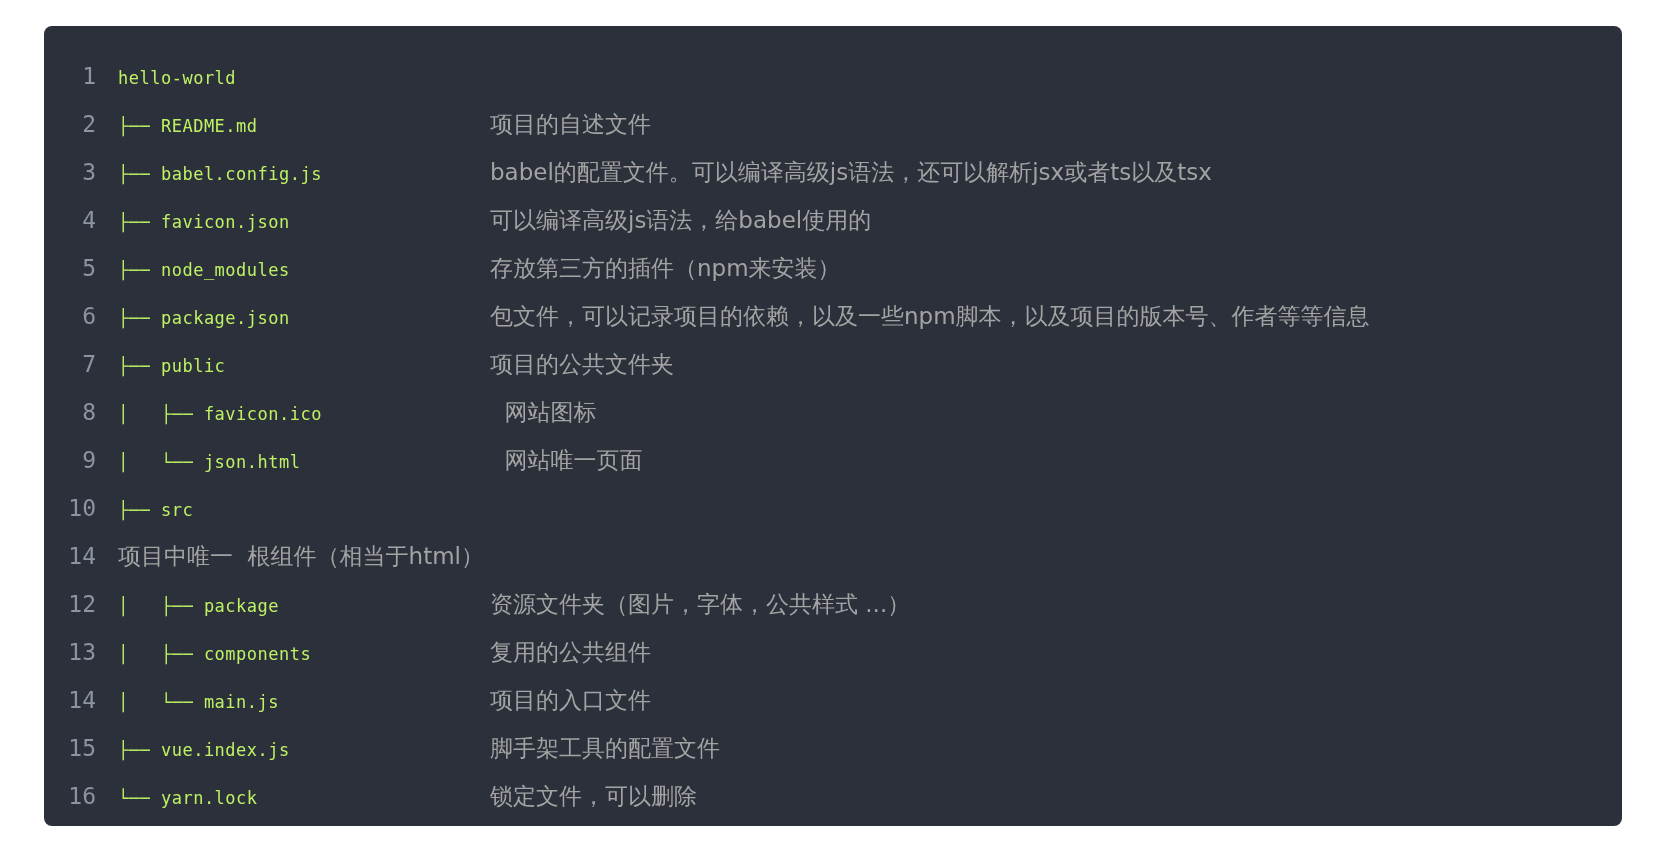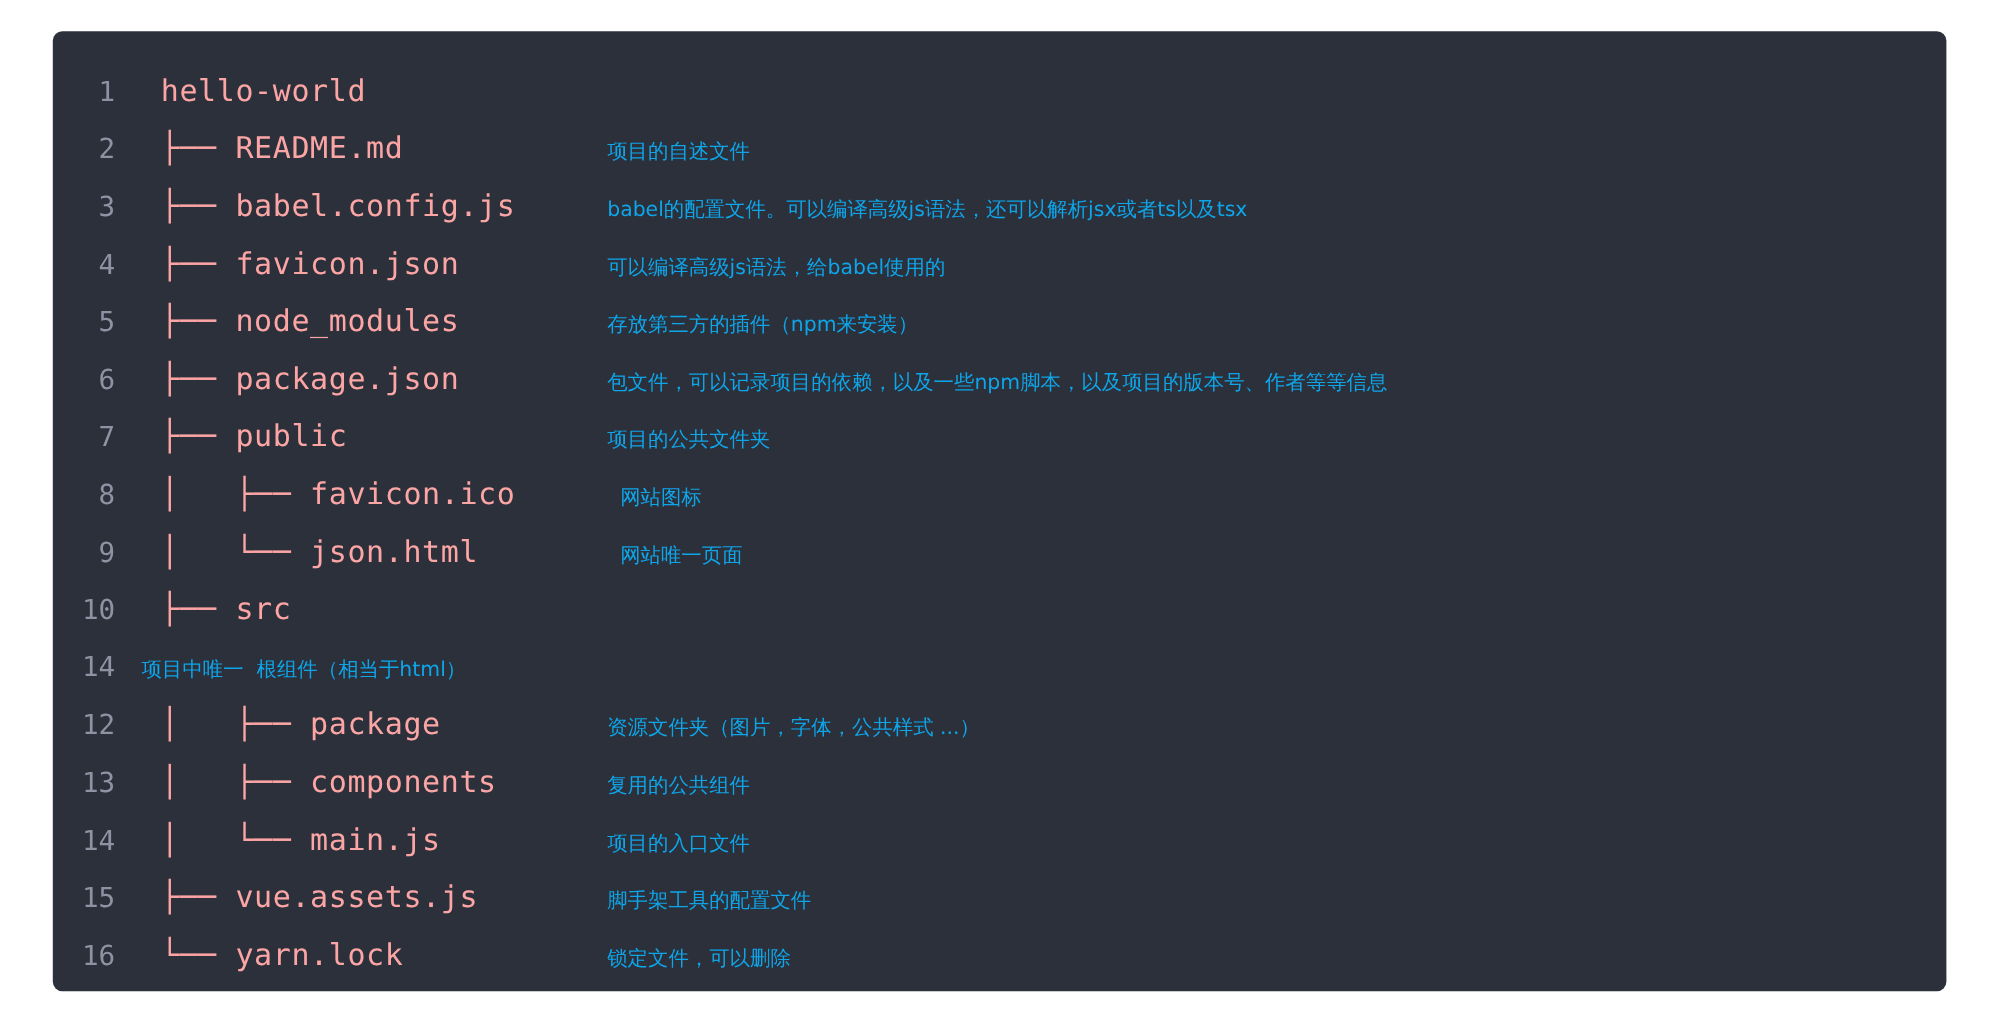--- a/index.html
+++ b/index.html
@@ -44,33 +44,32 @@
     min-width: 74px;
     text-align: right;
     padding-right: 22px;
     box-sizing: border-box;
     color: #8d93a3;
     font-size: 23px;
     font-family: "DejaVu Sans Mono", "Liberation Mono", monospace;
     user-select: none;
   }
   .tree {
-    color: #fca5a5;
-    font-size: 25px;
+    color: #bef264;
+    font-size: 17px;
     font-family: "DejaVu Sans Mono", "Liberation Mono", monospace;
     letter-spacing: 0.5px;
     width: 372px;
     min-width: 372px;
     box-sizing: border-box;
     white-space: pre;
-    margin-left: 16px;
   }
   .desc {
-    color: #0ea5e9;
-    font-size: 17px;
+    color: #a3a3a3;
+    font-size: 23px;
     font-family: "DejaVu Sans", "Liberation Sans", sans-serif;
     white-space: pre;
   }
 </style>
 </head>
 <body>
 
 <div class="page">
   <div class="code-block">
     <div class="code-lines" id="code-lines">
@@ -81,17 +80,17 @@
         <div class="code-line"><span class="ln">5</span><span class="tree">├── node_modules</span><span class="desc">存放第三方的插件（npm来安装）</span></div>
         <div class="code-line"><span class="ln">6</span><span class="tree">├── package.json</span><span class="desc">包文件，可以记录项目的依赖，以及一些npm脚本，以及项目的版本号、作者等等信息</span></div>
         <div class="code-line"><span class="ln">7</span><span class="tree">├── public</span><span class="desc">项目的公共文件夹</span></div>
         <div class="code-line"><span class="ln">8</span><span class="tree">│   ├── favicon.ico</span><span class="desc">  网站图标</span></div>
         <div class="code-line"><span class="ln">9</span><span class="tree">│   └── json.html</span><span class="desc">  网站唯一页面</span></div>
         <div class="code-line"><span class="ln">10</span><span class="tree">├── src</span></div>
         <div class="code-line"><span class="ln">14</span><span class="desc">项目中唯一  根组件（相当于html）</span></div>
         <div class="code-line"><span class="ln">12</span><span class="tree">│   ├── package</span><span class="desc">资源文件夹（图片，字体，公共样式 ...）</span></div>
         <div class="code-line"><span class="ln">13</span><span class="tree">│   ├── components</span><span class="desc">复用的公共组件</span></div>
         <div class="code-line"><span class="ln">14</span><span class="tree">│   └── main.js</span><span class="desc">项目的入口文件</span></div>
-        <div class="code-line"><span class="ln">15</span><span class="tree">├── vue.assets.js</span><span class="desc">脚手架工具的配置文件</span></div>
+        <div class="code-line"><span class="ln">15</span><span class="tree">├── vue.index.js</span><span class="desc">脚手架工具的配置文件</span></div>
         <div class="code-line"><span class="ln">16</span><span class="tree">└── yarn.lock</span><span class="desc">锁定文件，可以删除</span></div>
       </div>
   </div>
 </div>
 
 </body></html>

